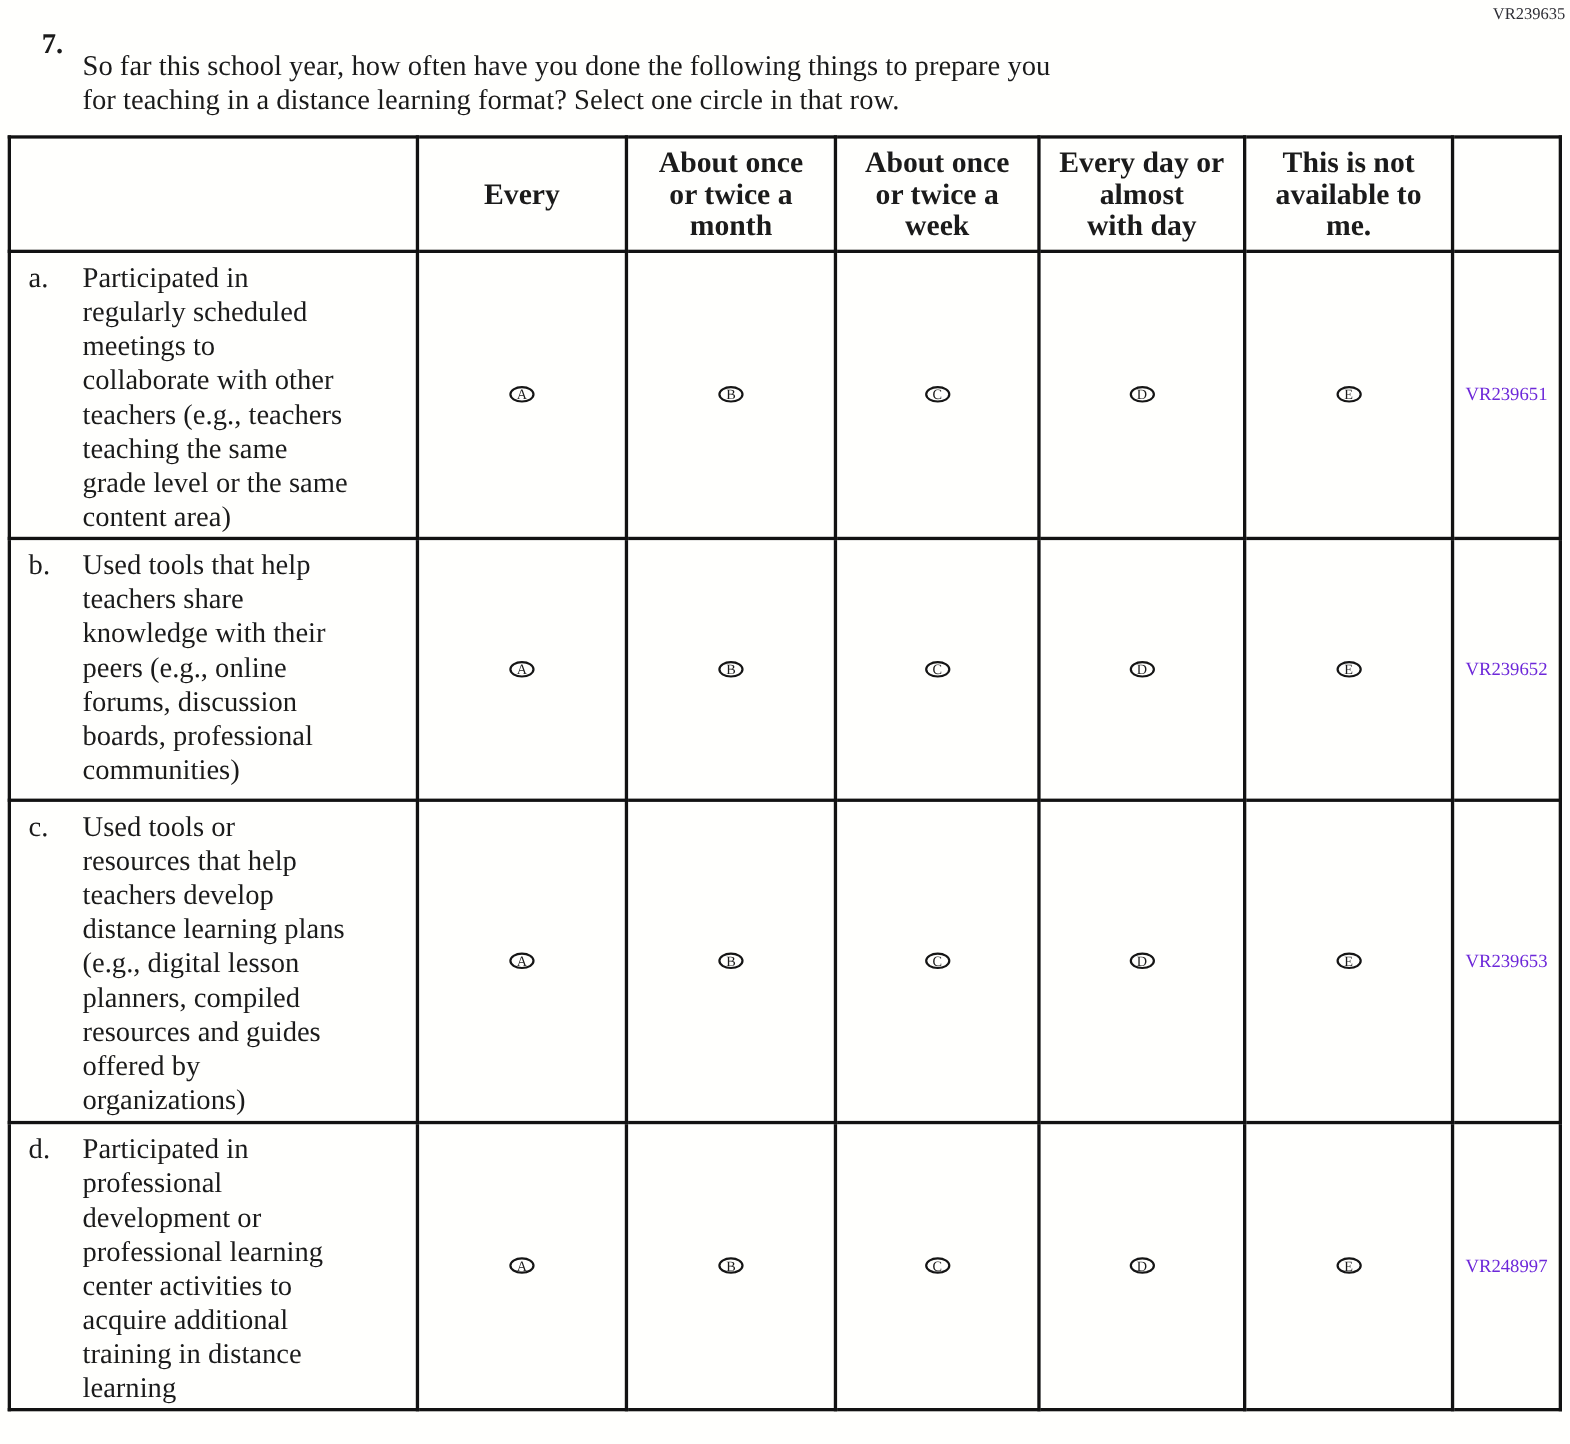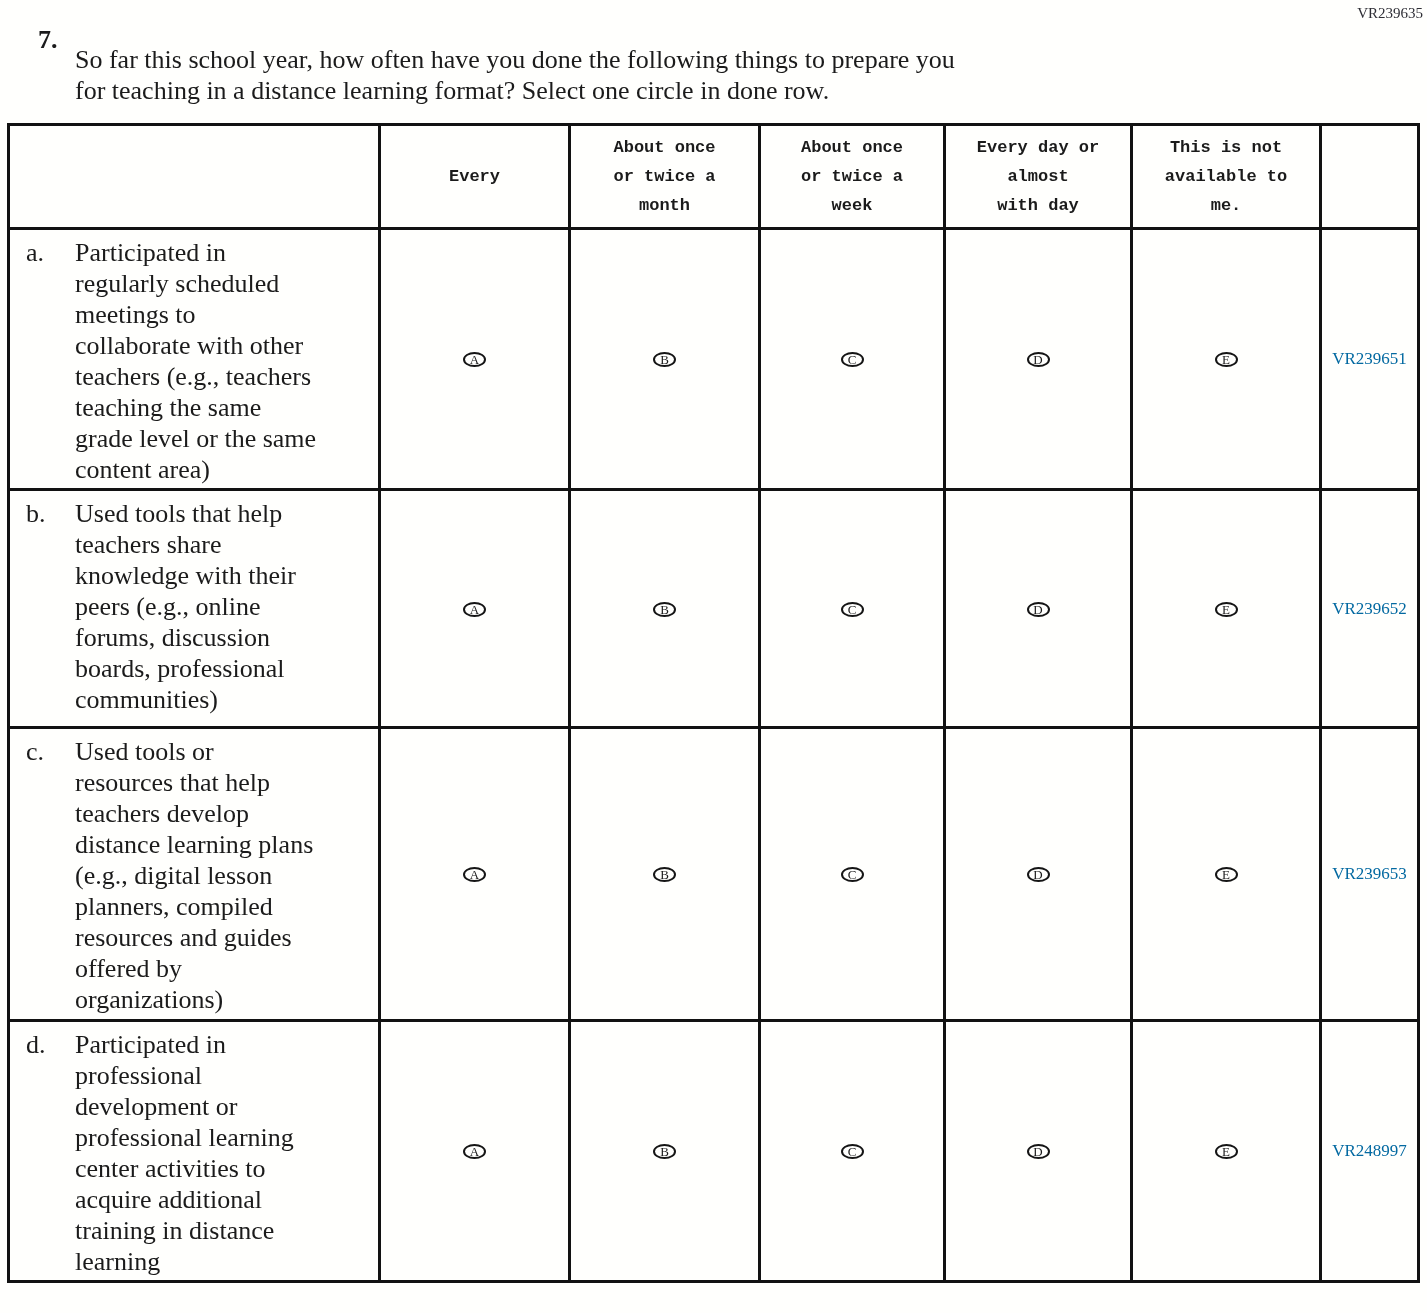--- a/index.html
+++ b/index.html
@@ -51,28 +51,27 @@
     table-layout: fixed;
     border-collapse: collapse;
   }
   table.grid th, table.grid td {
     border: 3px solid #121212;
     background: #fffffd;
   }
   thead th {
     height: 104px;
     border-bottom: 9px double #121212;
-    font-size: 17px;
+    font-size: 27px;
     font-weight: bold;
     line-height: 29px;
     text-align: center;
     vertical-align: middle;
     white-space: pre-line;
     padding: 0 4px;
-    font-family: Liberation Mono, monospace;
   }
   td.item {
     vertical-align: top;
     padding: 7px 4px 0 16px;
   }
   .item-inner { display: flex; }
   .item-label {
     flex: none;
     width: 37px;
     font-size: 26px;
@@ -100,39 +99,39 @@
     font-size: 13px;
     line-height: 1;
     color: #1b1b1b;
     cursor: pointer;
     background: #fffffd;
   }
   td.code {
     text-align: center;
     vertical-align: middle;
     font-size: 17px;
-    color: #0369a1;
+    color: #6d28d9;
     padding: 0 1px;
   }
   tr.row-a { height: 261px; }
   tr.row-b { height: 238px; }
   tr.row-c { height: 293px; }
   tr.row-d { height: 261px; }
 </style>
 </head>
 <body>
 
 <div class="page">
 
   <div class="page-code">VR239635</div>
 
   <div class="question">
     <span class="qnum">7.</span>
     <div class="qtext"><span>So far this school year, how often have you done the following things to prepare you
-for teaching in a distance learning format? Select </span><b>one</b><span> circle in done row.</span></div>
+for teaching in a distance learning format? Select </span><b>one</b><span> circle in that row.</span></div>
   </div>
 
   <table class="grid">
     <colgroup>
       <col style="width:371px">
       <col style="width:190px">
       <col style="width:190px">
       <col style="width:185px">
       <col style="width:187px">
       <col style="width:189px">

